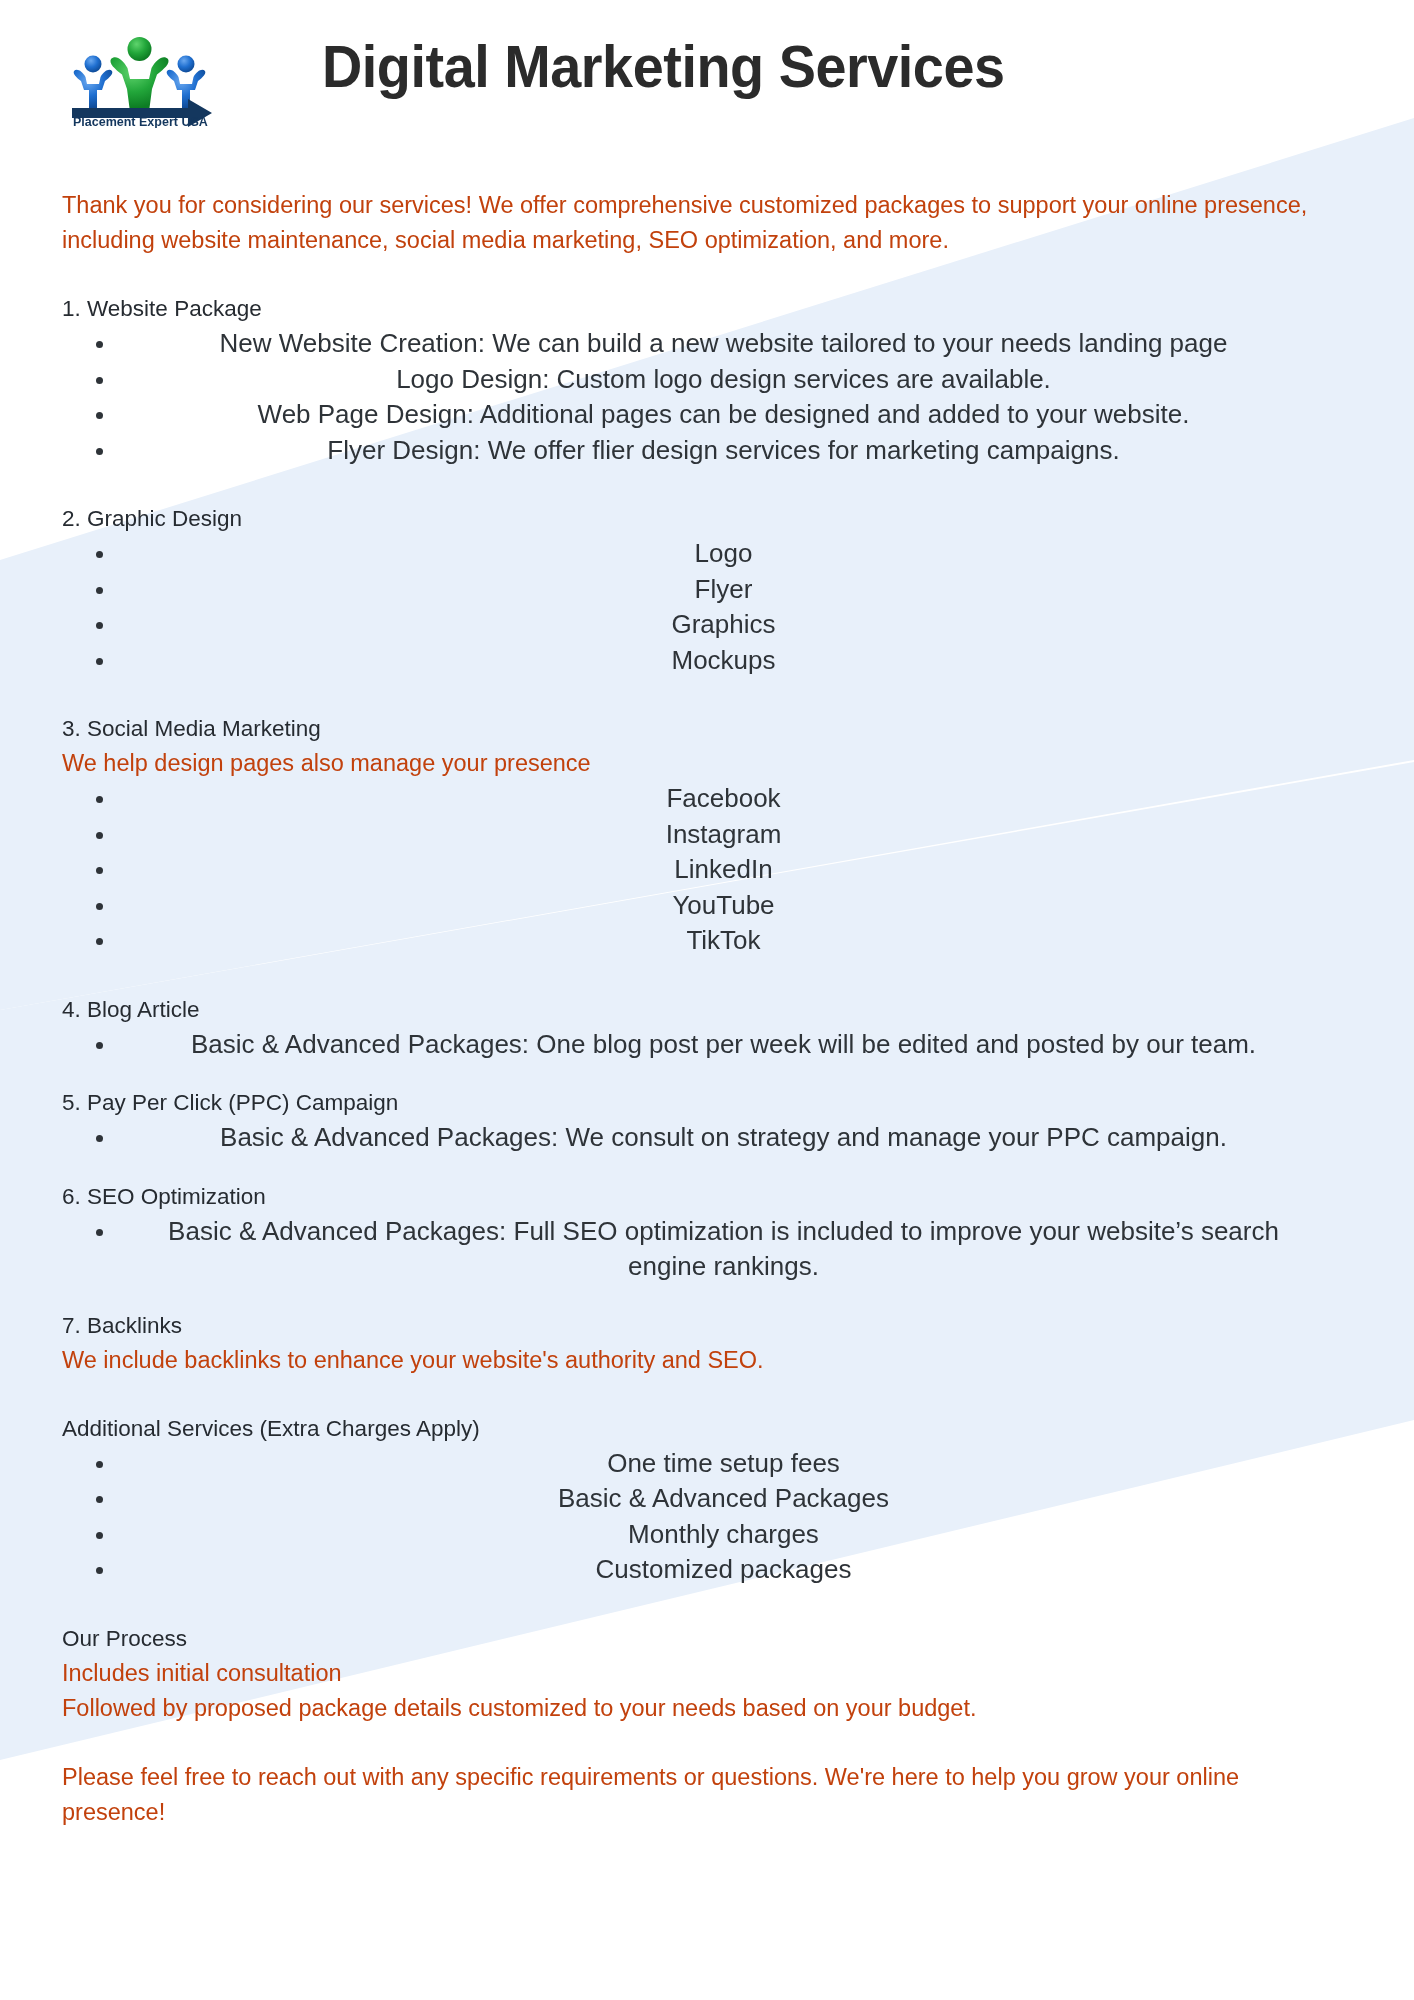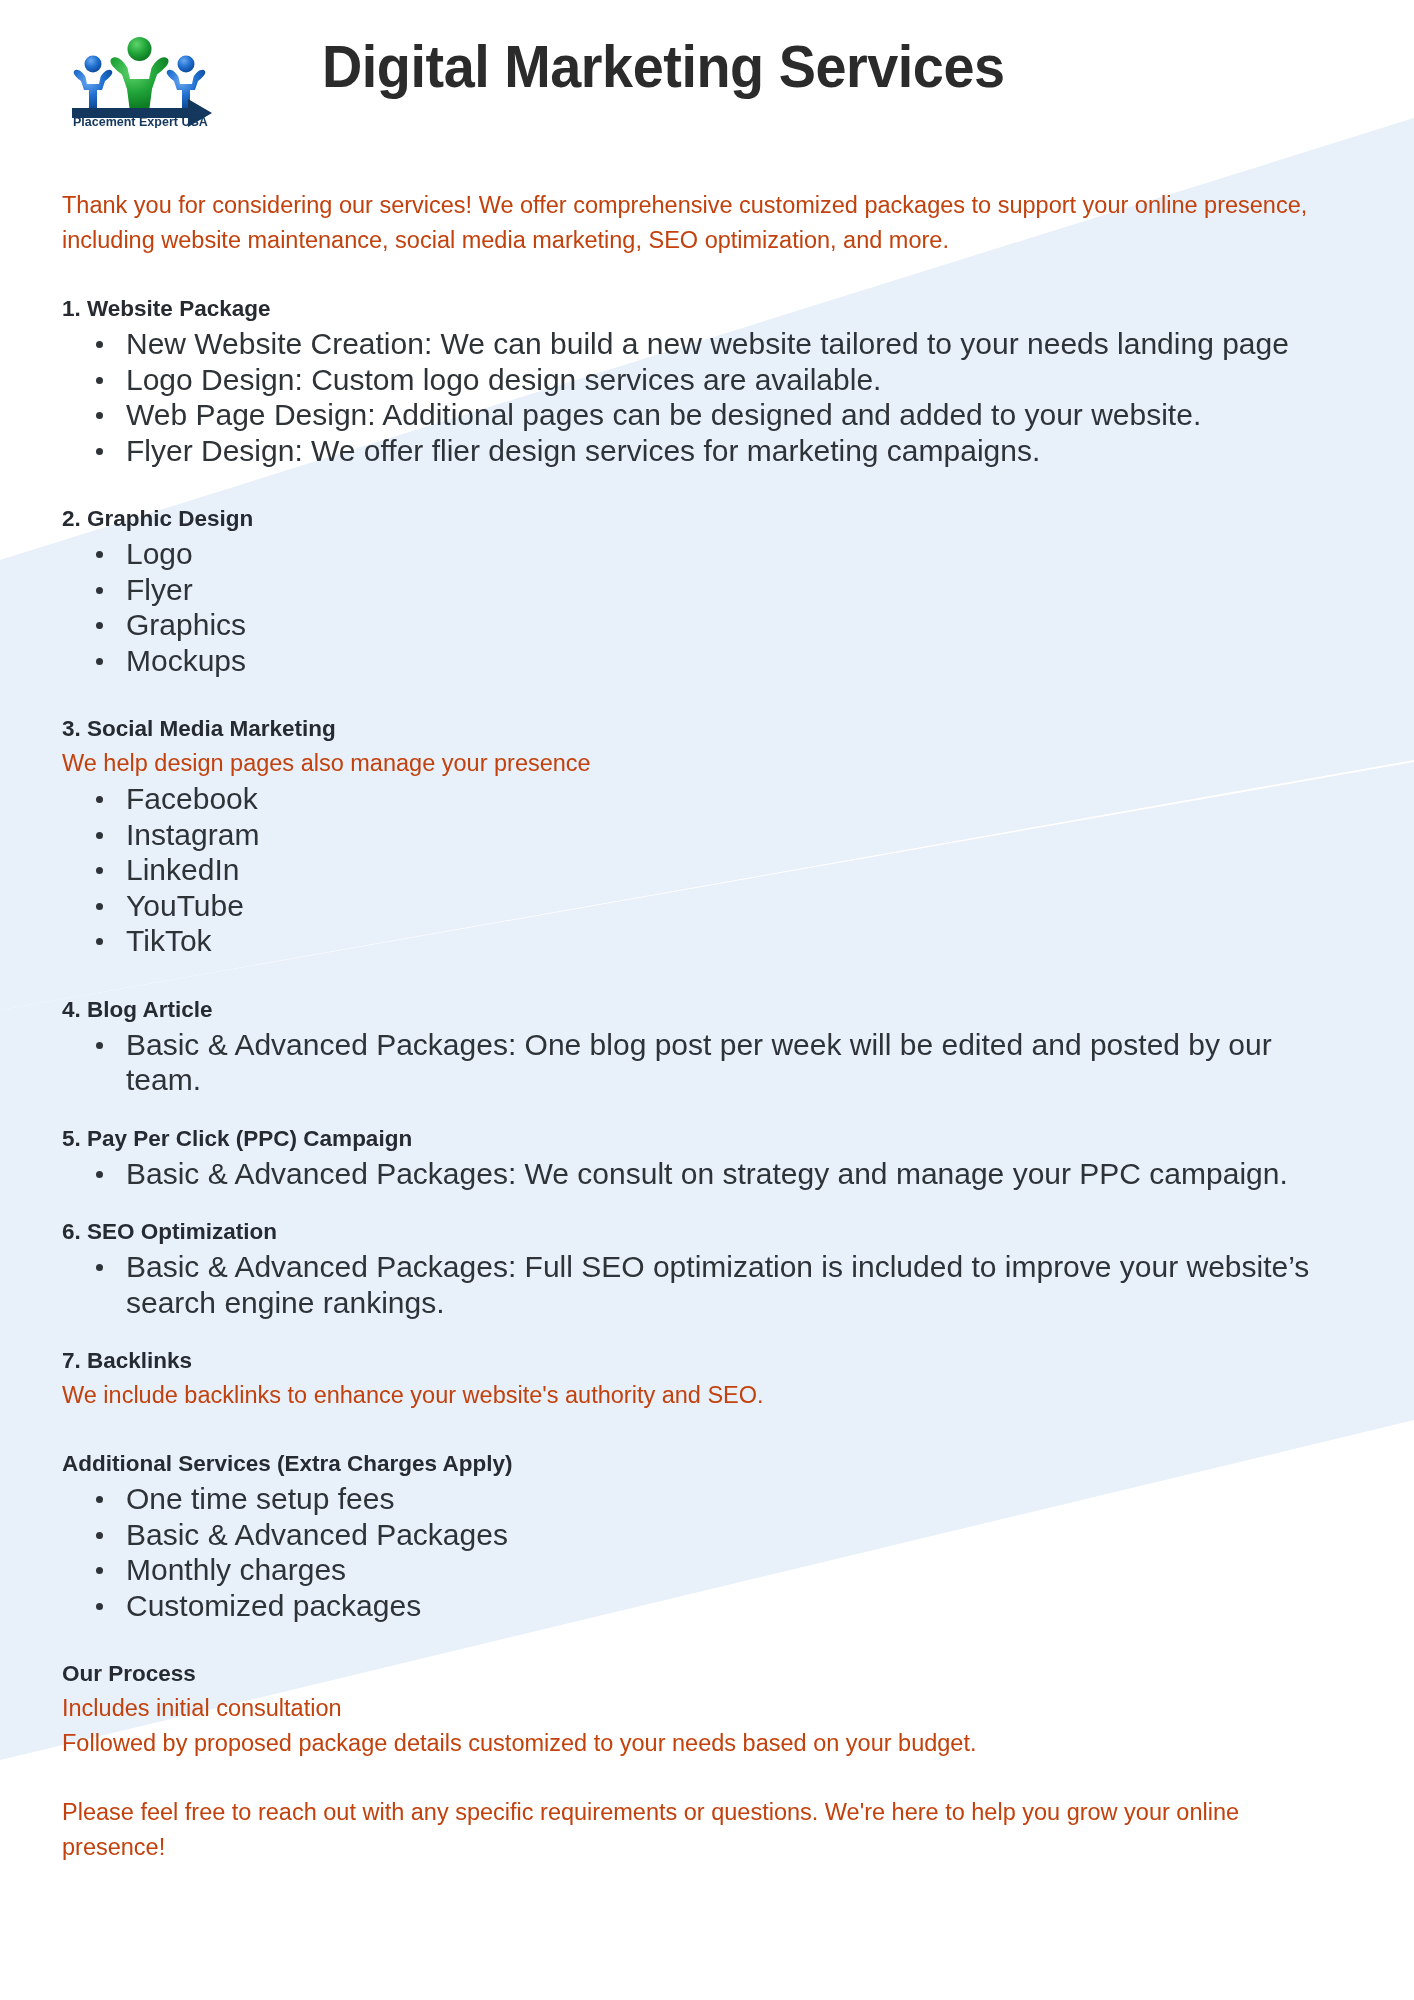--- a/index.html
+++ b/index.html
@@ -68,39 +68,40 @@
     margin: 0;
     font-size: 23.5px;
     line-height: 35px;
     color: #c2410c;
     max-width: 1255px;
   }
   p.lead { margin-top: 38px; }
   h2.section-head {
     margin: 0;
     font-size: 22.5px;
-    font-weight: bold;
+    font-weight: normal;
     line-height: 34px;
     color: #262b31;
   }
   .gap-lg { height: 34px; }
   .gap-md { height: 24px; }
 
   ul.bullets {
     margin: 0;
     padding: 0 0 0 62px;
     list-style: none;
   }
   ul.bullets li {
     position: relative;
-    font-size: 30px;
+    font-size: 26px;
     line-height: 35.5px;
     color: #2e3338;
     padding-left: 2px;
     max-width: 1195px;
+    text-align: center;
   }
   ul.bullets li::before {
     content: "";
     position: absolute;
     left: -28px;
     top: 15px;
     width: 7px;
     height: 7px;
     border-radius: 50%;
     background: #2e3338;

